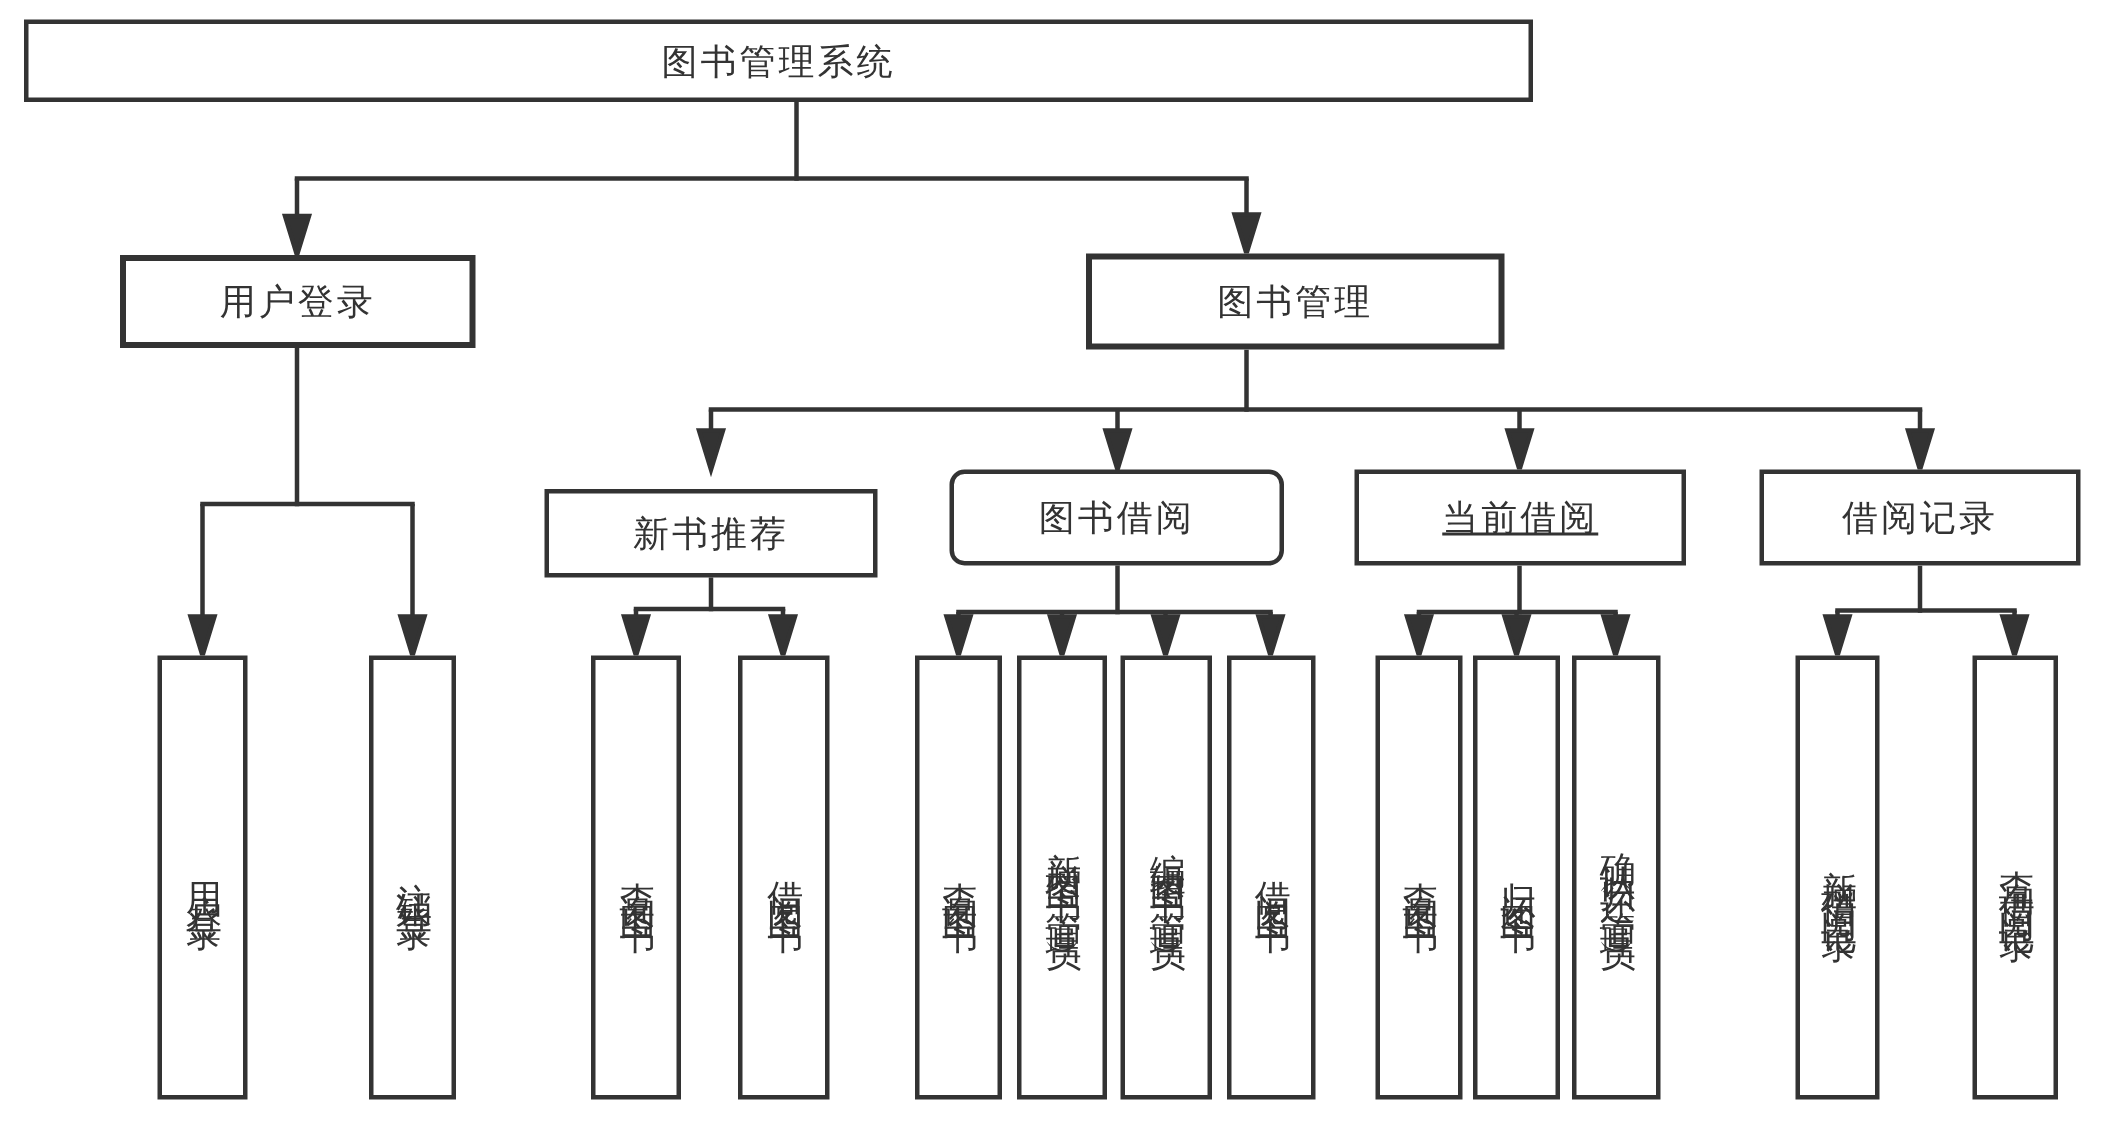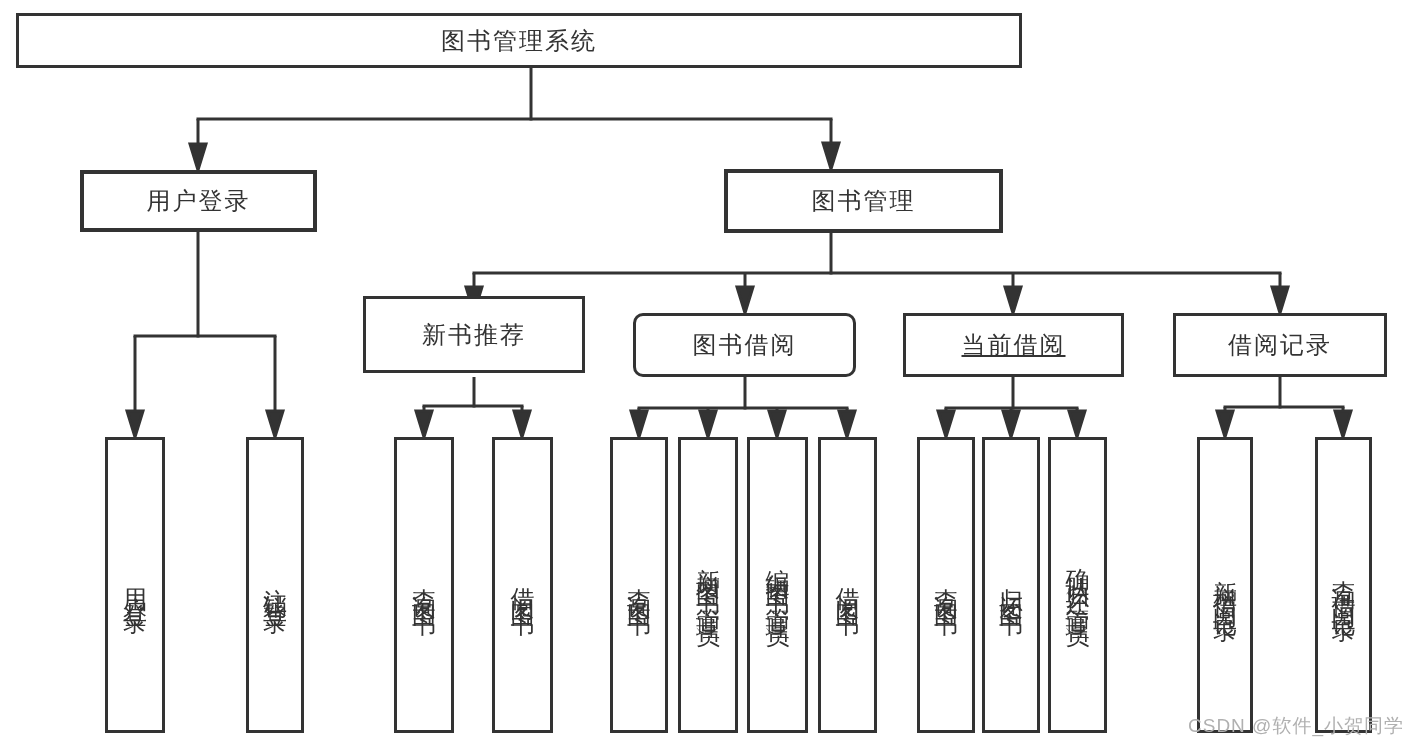--- a/index.html
+++ b/index.html
@@ -119,21 +119,21 @@
     <span class="h-label">图书管理系统</span>
   </div>
 
   <div class="box lvl2" style="left:80px;top:170px;width:237px;height:62px;">
     <span class="h-label">用户登录</span>
   </div>
   <div class="box lvl2" style="left:712px;top:169px;width:279px;height:64px;margin-left:12px;">
     <span class="h-label">图书管理</span>
   </div>
 
-  <div class="box" style="left:363px;top:296px;width:222px;height:77px;">
+  <div class="box" style="left:363px;top:326px;width:222px;height:59px;">
     <span class="h-label">新书推荐</span>
   </div>
   <div class="box" style="left:633px;top:313px;width:223px;height:64px;border-radius:10px;">
     <span class="h-label">图书借阅</span>
   </div>
   <div class="box" style="left:903px;top:313px;width:221px;height:64px;text-decoration:underline;">
     <span class="h-label">当前借阅</span>
   </div>
   <div class="box" style="left:1173px;top:313px;width:214px;height:64px;">
     <span class="h-label">借阅记录</span>
@@ -176,15 +176,14 @@
     <span class="v-label">确认归还（管理员）</span>
   </div>
 
   <div class="box" style="left:1197px;top:437px;width:56px;height:296px;">
     <span class="v-label">新增借阅记录</span>
   </div>
   <div class="box" style="left:1315px;top:437px;width:57px;height:296px;">
     <span class="v-label">查询借阅记录</span>
   </div>
 
-  <div id="watermark">CSDN @软件_小贺同学</div>
 
 </div>
 
 </body></html>

